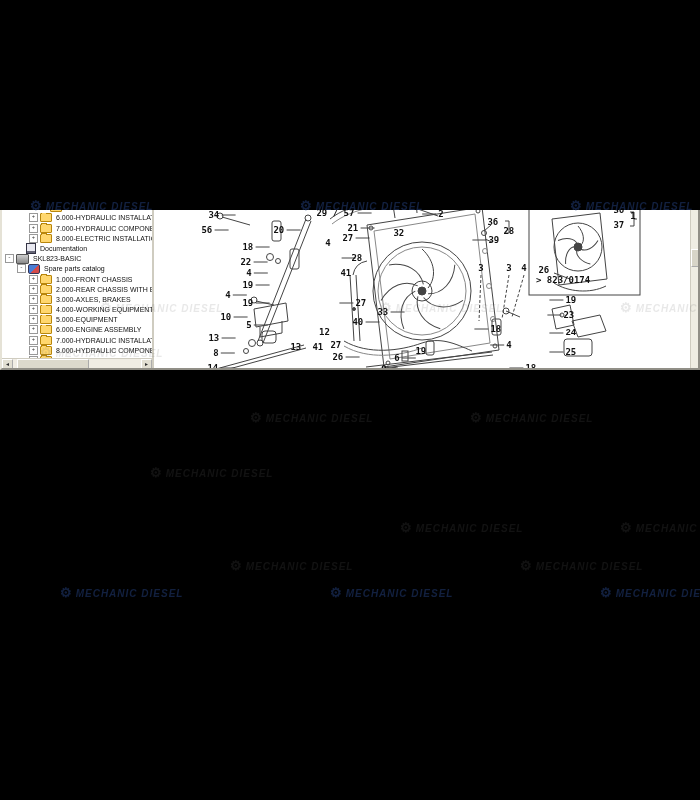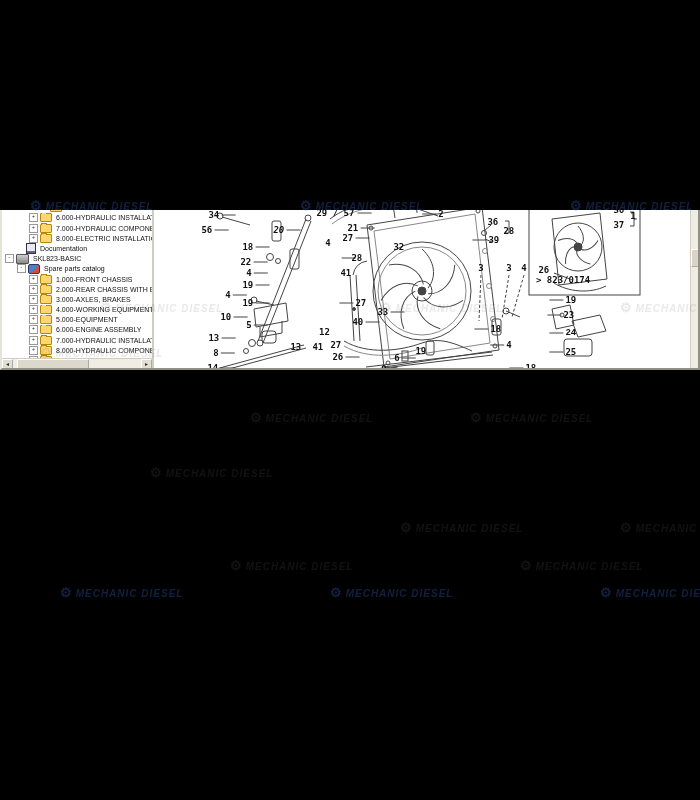--- a/index.html
+++ b/index.html
@@ -748,42 +748,42 @@
               <line x1="355.4" x2="369.4" y1="177" y2="177"></line>
               <line x1="395.4" x2="409.4" y1="109" y2="109"></line>
               <line x1="393.4" x2="407.4" y1="124" y2="124"></line>
               <line x1="395.4" x2="409.4" y1="142" y2="142"></line>
               <line x1="395.4" x2="409.4" y1="161" y2="161"></line>
             </g>
         </svg>
         <div id="labels" style="position:absolute;left:0;top:0;width:543px;height:181px">
             <div class="dlabel" style="left: 54.4px; top: 19px;">34</div>
             <div class="dlabel" style="left: 47.4px; top: 34px;">56</div>
-            <div class="dlabel" style="left: 119.4px; top: 34px; font-style: italic;">20</div>
+            <div class="dlabel" style="left: 119.4px; top: 34px;">20</div>
             <div class="dlabel" style="left: 88.4px; top: 51px;">18</div>
             <div class="dlabel" style="left: 86.4px; top: 66px;">22</div>
             <div class="dlabel" style="left: 92.2px; top: 77px;">4</div>
             <div class="dlabel" style="left: 88.4px; top: 89px;">19</div>
             <div class="dlabel" style="left: 71.2px; top: 99px;">4</div>
             <div class="dlabel" style="left: 88.4px; top: 107px;">19</div>
             <div class="dlabel" style="left: 66.4px; top: 121px;">10</div>
             <div class="dlabel" style="left: 92.2px; top: 129px;">5</div>
             <div class="dlabel" style="left: 54.4px; top: 142px;">13</div>
             <div class="dlabel" style="left: 59.2px; top: 157px;">8</div>
             <div class="dlabel" style="left: 53.4px; top: 172px;">14</div>
             <div class="dlabel" style="left: 162.4px; top: 17px;">29 / 57</div>
             <div class="dlabel" style="left: 193.4px; top: 32px;">21</div>
             <div class="dlabel" style="left: 188.4px; top: 42px;">27</div>
             <div class="dlabel" style="left: 171.2px; top: 47px;">4</div>
             <div class="dlabel" style="left: 174.4px; top: 62px; margin-left: 23px;">28</div>
             <div class="dlabel" style="left: 284.2px; top: 18px;">2</div>
             <div class="dlabel" style="left: 333.4px; top: 26px;">36</div>
             <div class="dlabel" style="left: 349.4px; top: 35px;">28</div>
             <div class="dlabel" style="left: 334.4px; top: 44px;">39</div>
-            <div class="dlabel" style="left: 239.4px; top: 51px;">32</div>
+            <div class="dlabel" style="left: 239.4px; top: 37px;">32</div>
             <div class="dlabel" style="left: 186.4px; top: 77px;">41</div>
             <div class="dlabel" style="left: 201.4px; top: 107px;">27</div>
             <div class="dlabel" style="left: 223.4px; top: 116px;">33</div>
             <div class="dlabel" style="left: 198.4px; top: 126px;">40</div>
             <div class="dlabel" style="left: 165px; top: 136px;">12</div>
             <div class="dlabel" style="left: 136.4px; top: 151px;">13</div>
             <div class="dlabel" style="left: 158.4px; top: 151px;">41</div>
             <div class="dlabel" style="left: 176.4px; top: 149px;">27</div>
             <div class="dlabel" style="left: 178.4px; top: 161px;">26</div>
             <div class="dlabel" style="left: 240.2px; top: 162px;">6</div>

